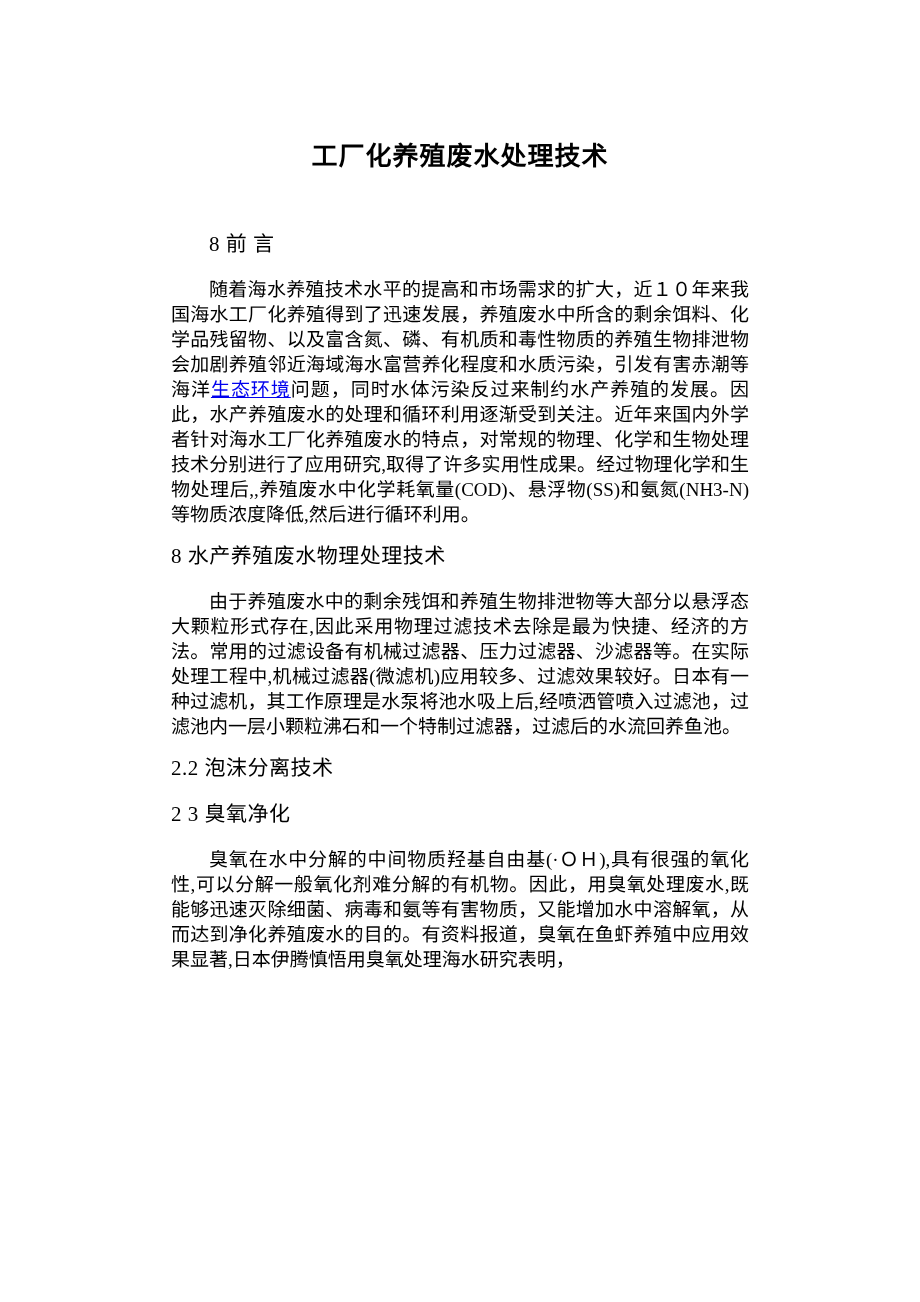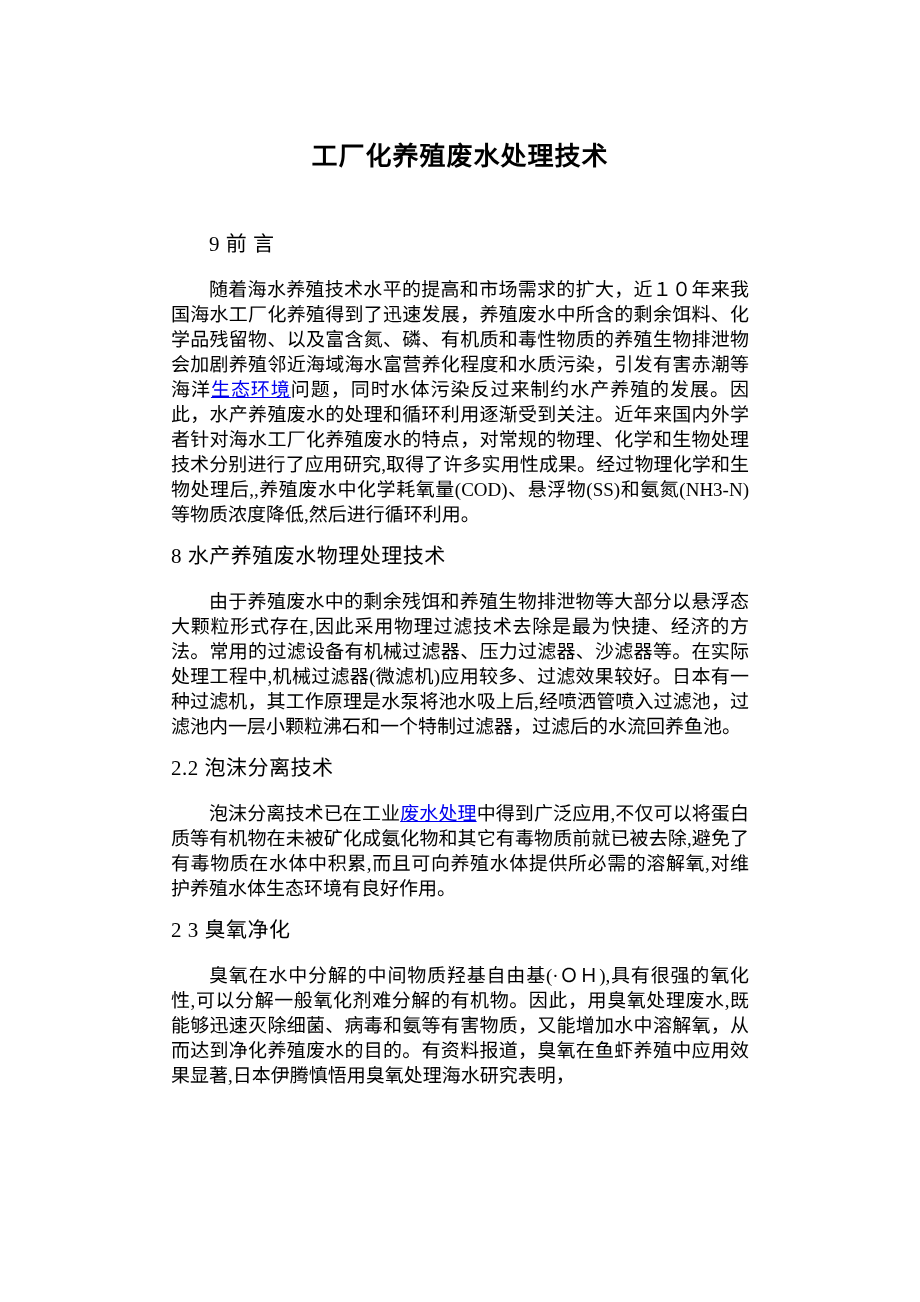--- a/index.html
+++ b/index.html
@@ -58,32 +58,31 @@
   }
 </style>
 </head>
 <body>
 
 <div class="page">
   <div class="content">
     <h1 class="doc-title">工厂化养殖废水处理技术</h1>
     <div id="doc-body">
         <section class="doc-section">
-          <h2 class="section-heading">9 前 言</h2>
+          <h2 class="section-heading">8 前 言</h2>
           <p class="para"><span class="text-run">随着海水养殖技术水平的提高和市场需求的扩大，近１０年来我国海水工厂化养殖得到了迅速发展，养殖废水中所含的剩余饵料、化学品残留物、以及富含氮、磷、有机质和毒性物质的养殖生物排泄物会加剧养殖邻近海域海水富营养化程度和水质污染，引发有害赤潮等海洋</span><a class="link">生态环境</a><span class="text-run">问题，同时水体污染反过来制约水产养殖的发展。因此，水产养殖废水的处理和循环利用逐渐受到关注。近年来国内外学者针对海水工厂化养殖废水的特点，对常规的物理、化学和生物处理技术分别进行了应用研究,取得了许多实用性成果。经过物理化学和生物处理后,,养殖废水中化学耗氧量(COD)、悬浮物(SS)和氨氮(NH3-N)等物质浓度降低,然后进行循环利用。</span></p>
         </section>
         <section class="doc-section">
           <h2 class="section-heading">8 水产养殖废水物理处理技术</h2>
         </section>
         <section class="doc-section">
           <p class="para"><span class="text-run">由于养殖废水中的剩余残饵和养殖生物排泄物等大部分以悬浮态大颗粒形式存在,因此采用物理过滤技术去除是最为快捷、经济的方法。常用的过滤设备有机械过滤器、压力过滤器、沙滤器等。在实际处理工程中,机械过滤器(微滤机)应用较多、过滤效果较好。日本有一种过滤机，其工作原理是水泵将池水吸上后,经喷洒管喷入过滤池，过滤池内一层小颗粒沸石和一个特制过滤器，过滤后的水流回养鱼池。</span></p>
         </section>
         <section class="doc-section">
           <h2 class="section-heading">2.2 泡沫分离技术</h2>
-          <p class="para"><span class="text-run">泡沫分离技术已在工业</span><a class="link">废水处理</a><span class="text-run">中得到广泛应用,不仅可以将蛋白质等有机物在未被矿化成氨化物和其它有毒物质前就已被去除,避免了有毒物质在水体中积累,而且可向养殖水体提供所必需的溶解氧,对维护养殖水体生态环境有良好作用。</span></p>
         </section>
         <section class="doc-section">
           <h2 class="section-heading">2 3 臭氧净化</h2>
           <p class="para"><span class="text-run">臭氧在水中分解的中间物质羟基自由基(·ＯＨ),具有很强的氧化性,可以分解一般氧化剂难分解的有机物。因此，用臭氧处理废水,既能够迅速灭除细菌、病毒和氨等有害物质，又能增加水中溶解氧，从而达到净化养殖废水的目的。有资料报道，臭氧在鱼虾养殖中应用效果显著,日本伊腾慎悟用臭氧处理海水研究表明，</span></p>
         </section>
       </div>
   </div>
 </div>
 
 </body></html>

